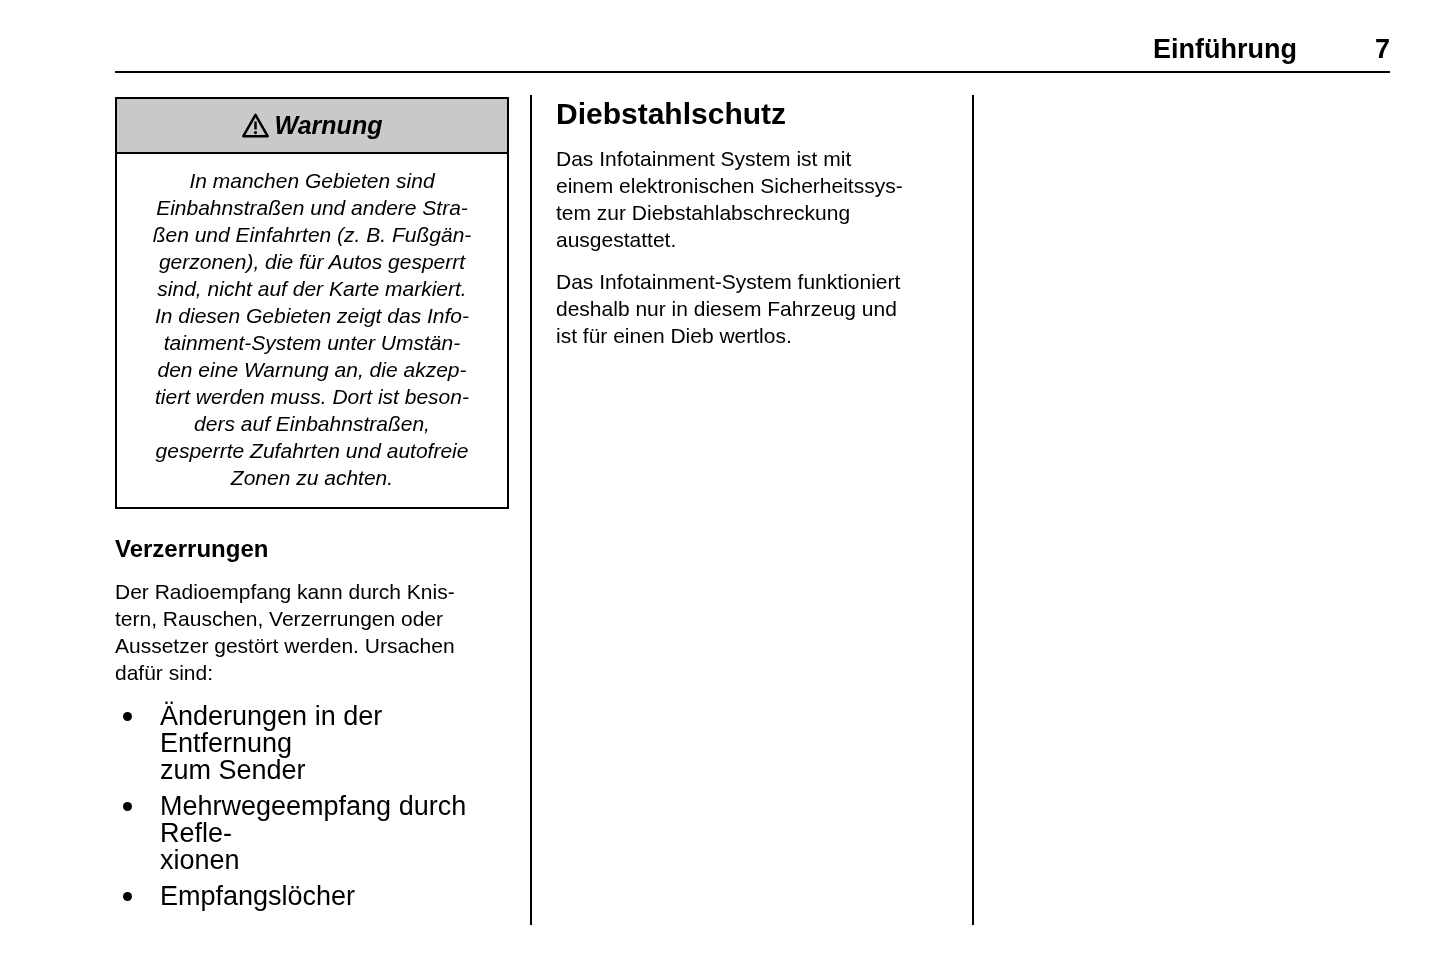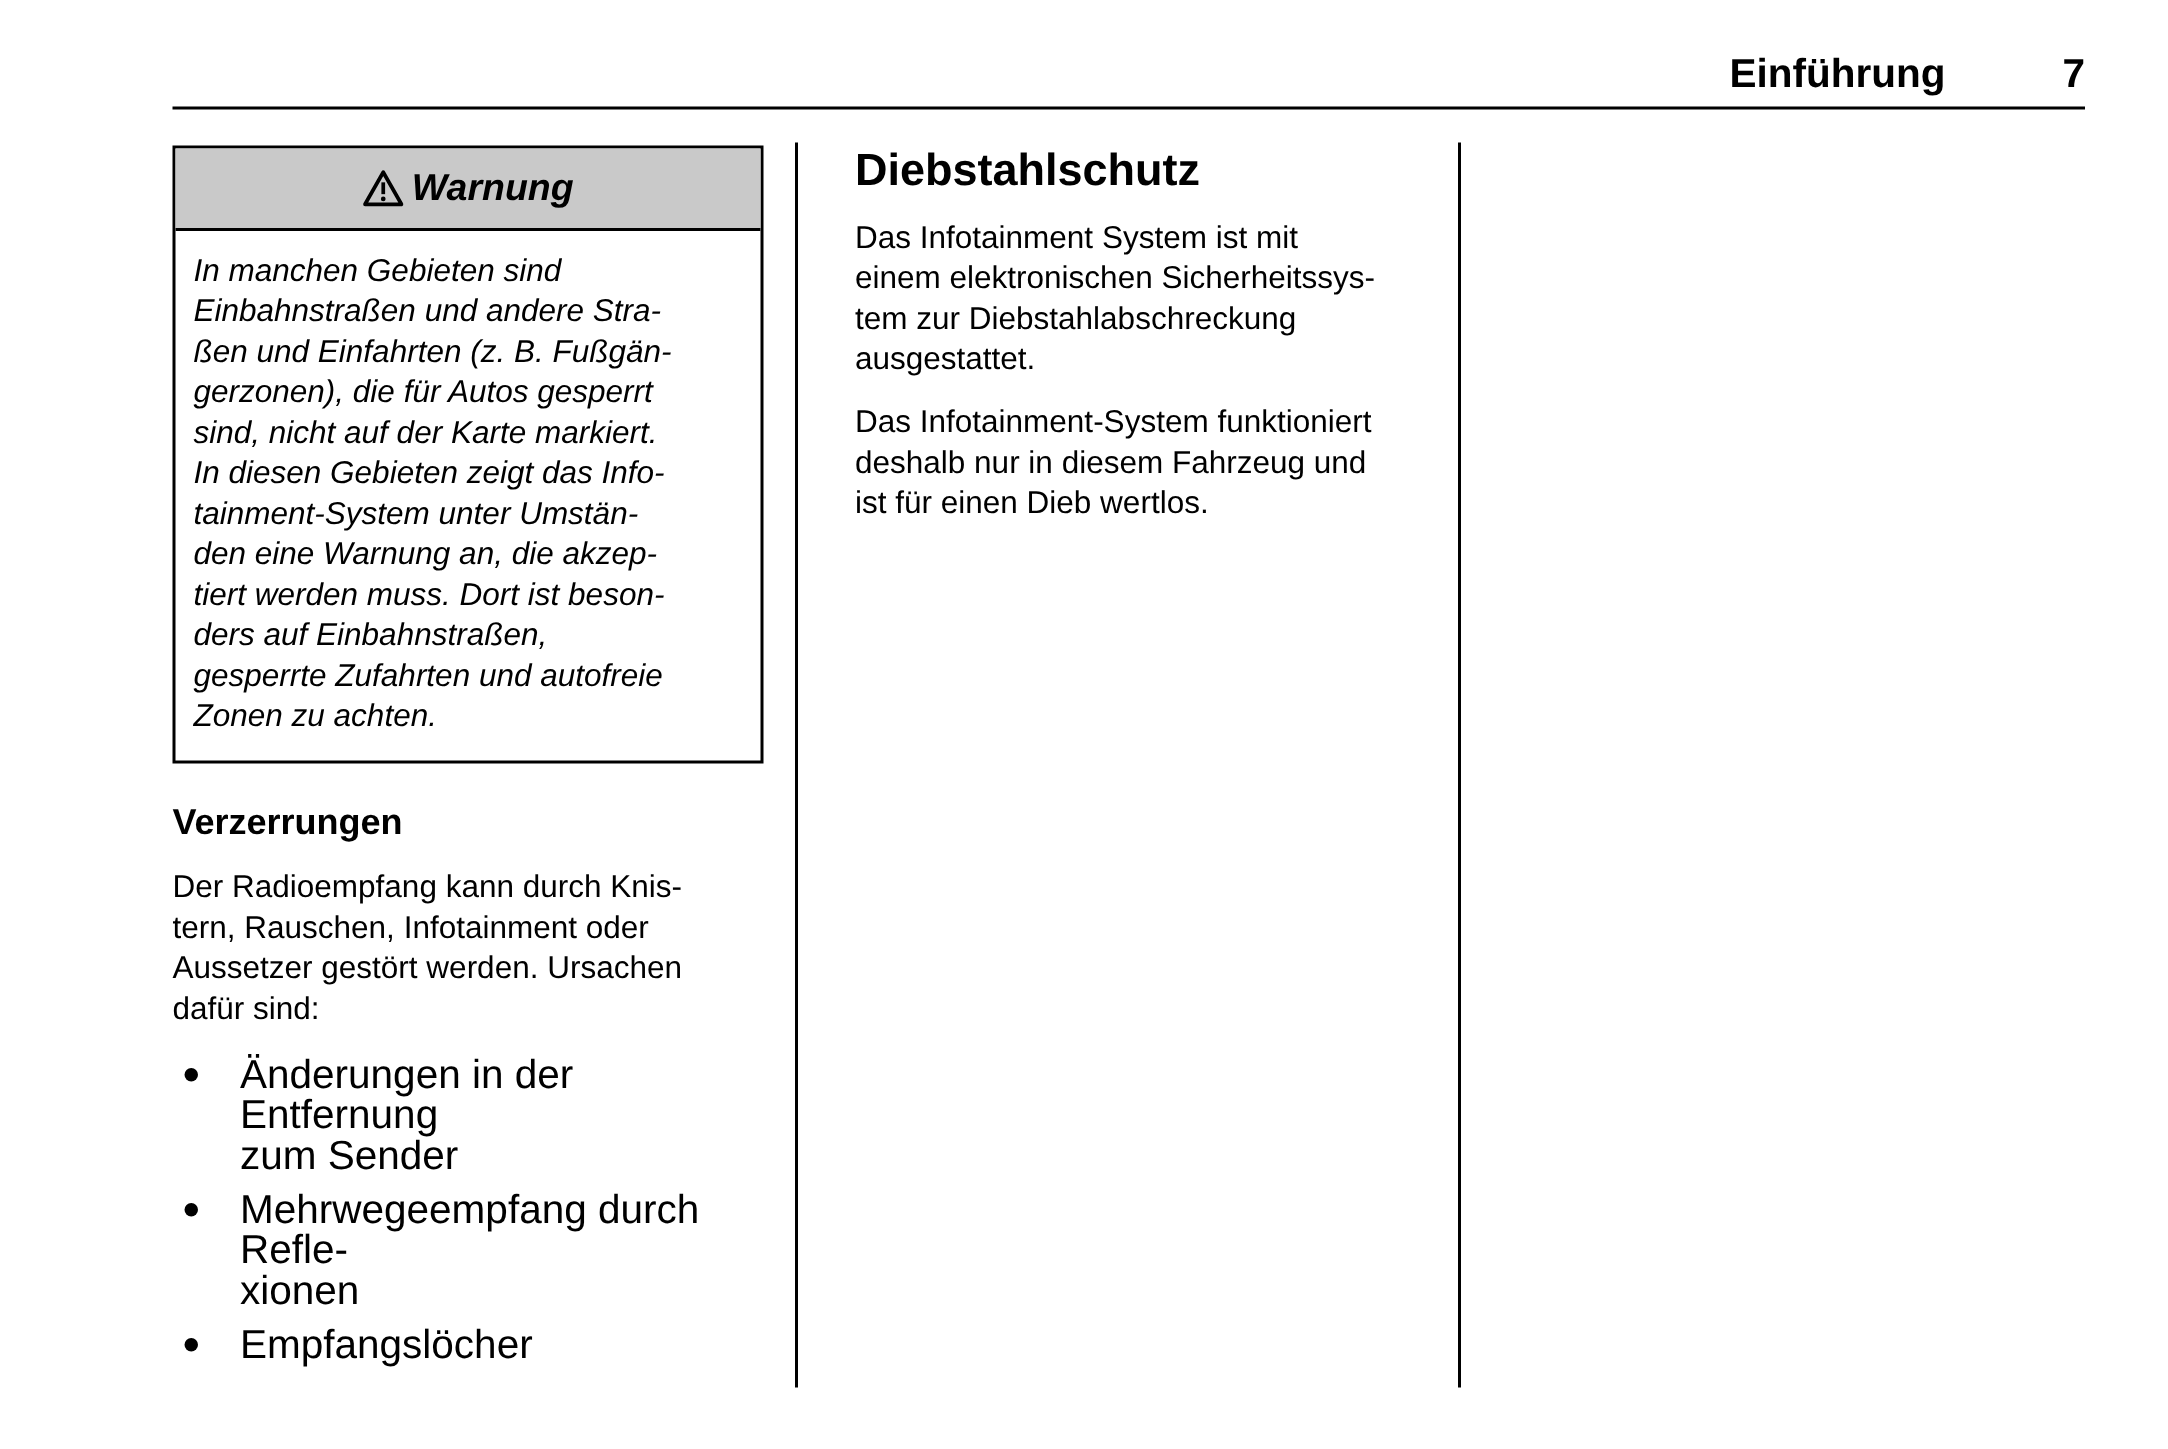--- a/index.html
+++ b/index.html
@@ -40,40 +40,41 @@
     height: 830px;
     width: 2px;
     background: #000000;
   }
   .vrule-1 { left: 530px; }
   .vrule-2 { left: 972px; }
 
   
   .col { position: absolute; top: 97px; }
   .col-left { left: 115px; width: 394px; }
-  .col-mid  { left: 570px; width: 400px; }
+  .col-mid  { left: 556px; width: 400px; }
 
   
   .warning-box { border: 2px solid #000000; font-style: italic; }
   .warning-head {
     background: #c9c9c9;
     border-bottom: 2px solid #000000;
     height: 53px;
     display: flex;
     align-items: center;
     justify-content: center;
     gap: 6px;
     font-weight: bold;
     font-size: 25px;
   }
   .warning-icon { display: inline-flex; align-items: center; }
   .warning-body {
     padding: 13px 12px 16px 12px;
     font-size: 21px;
     line-height: 27px;
+    text-align: center;
   }
 
   .prelines { white-space: pre-line; }
 
   .subheading {
     font-size: 24px;
     font-weight: bold;
     margin: 26px 0 0 0;
     line-height: 1.15;
   }
@@ -154,21 +155,21 @@
 den eine Warnung an, die akzep-
 tiert werden muss. Dort ist beson-
 ders auf Einbahnstraßen,
 gesperrte Zufahrten und autofreie
 Zonen zu achten.</div>
     </div>
 
     <h2 class="subheading">Verzerrungen</h2>
 
     <p class="body-text prelines">Der Radioempfang kann durch Knis-
-tern, Rauschen, Infotainment oder
+tern, Rauschen, Verzerrungen oder
 Aussetzer gestört werden. Ursachen
 dafür sind:</p>
 
     <ul class="bullets">
       <li class="bullet">
         <span class="dot"></span>
         <span class="bullet-text prelines">Änderungen in der Entfernung
 zum Sender</span>
       </li>
       <li class="bullet">

